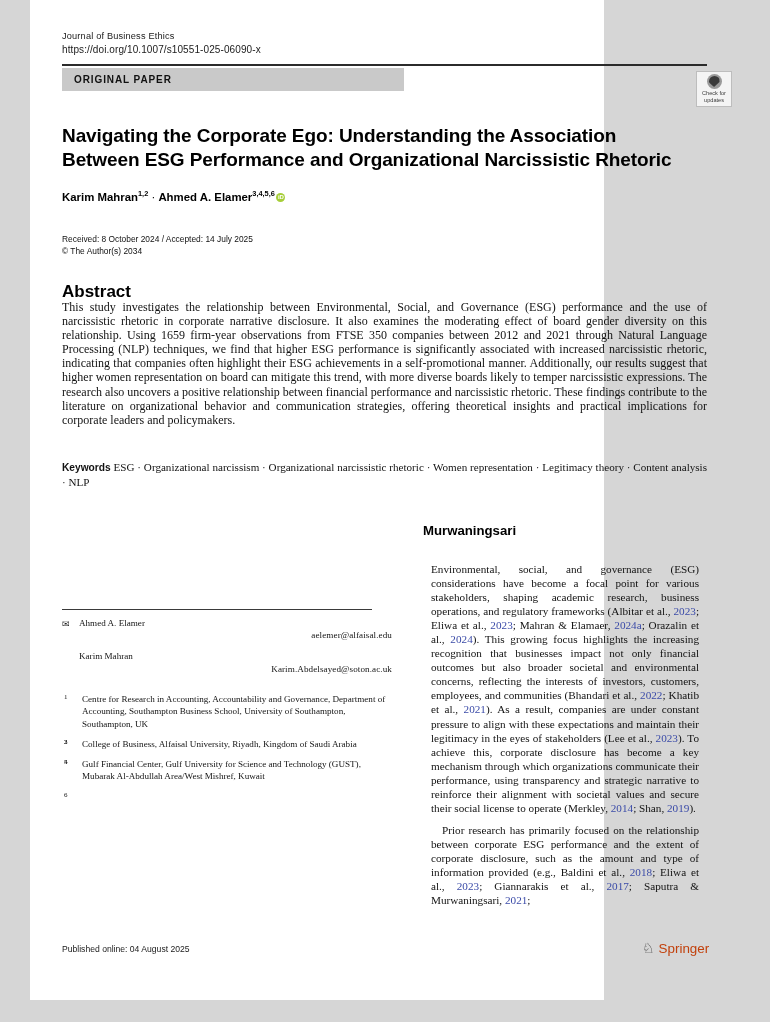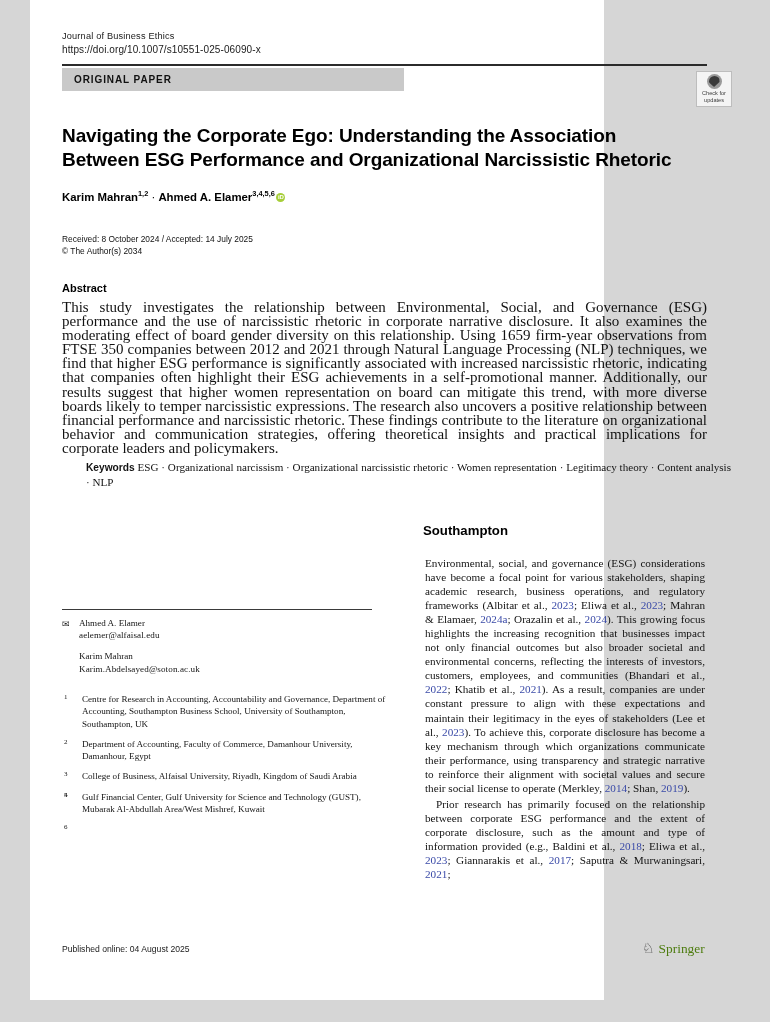--- a/index.html
+++ b/index.html
@@ -177,48 +177,47 @@
     color: #111;
     line-height: 11.6px;
   }
 
   
   .abstract-h {
     position: absolute;
     left: 32px;
     top: 282px;
     font-family: "Liberation Sans", sans-serif;
-    font-size: 11px;
+    font-size: 17px;
     font-weight: bold;
     color: #000;
     text-align: right;
   }
   .abstract-body {
     position: absolute;
     left: 32px;
     top: 300px;
     width: 645px;
     font-family: "Liberation Serif", serif;
-    font-size: 15px;
+    font-size: 12px;
     line-height: 14.1px;
     text-align: justify;
     color: #121212;
   }
 
   .keywords {
     position: absolute;
     left: 32px;
     top: 460px;
     width: 645px;
     font-family: "Liberation Serif", serif;
     font-size: 11.1px;
     line-height: 14.1px;
     color: #121212;
     text-align: justify;
-    margin-left: 24px;
   }
   .keywords b {
     font-family: "Liberation Sans", sans-serif;
     font-size: 10.2px;
   }
 
   
   .foot-rule {
     position: absolute;
     left: 32px;
@@ -241,21 +240,21 @@
     position: absolute;
     left: 0px;
     top: 1px;
     font-size: 9px;
     color: #141414;
   }
   .corresp .blk {
     margin-left: 17px;
   }
   .corresp .blk.second { margin-top: 9px; }
-  .corresp .mail { letter-spacing: 0.01em; }
+  .corresp .mail { letter-spacing: 0.01em; text-align: right; }
 
   .affils {
     position: absolute;
     left: 32px;
     top: 693px;
     width: 330px;
     font-family: "Liberation Serif", serif;
     font-size: 9.1px;
     line-height: 12.3px;
     color: #141414;
@@ -287,21 +286,21 @@
     position: absolute;
     left: 393px;
     top: 554px;
     width: 284px;
     font-family: "Liberation Serif", serif;
     font-size: 11.2px;
     line-height: 14.05px;
     text-align: justify;
     color: #121212;
   }
-  .intro-body p { margin: 2px; }
+  .intro-body p { margin: 8px; }
   .intro-body p + p { text-indent: 11px; }
   .cit { color: #3b4ba8; }
 
   
   .pub-online {
     position: absolute;
     left: 32px;
     top: 944px;
     font-family: "Liberation Sans", sans-serif;
     font-size: 8.6px;
@@ -314,23 +313,23 @@
     display: flex;
     align-items: center;
     gap: 4px;
   }
   .springer .mark {
     font-size: 14px;
     color: #2e2e2e;
     line-height: 14px;
   }
   .springer .nm {
-    font-family: Liberation Serif, serif;
+    font-family: Liberation Sans, sans-serif;
     font-size: 13.4px;
-    color: #4d7c0f;
+    color: #c2410c;
     text-align: right;
   }
 </style>
 </head>
 <body>
 
 <div id="page">
 
   <div class="journal-head">
     <div class="journal-name">Journal of Business Ethics</div>
@@ -382,39 +381,38 @@
     </div>
   </div>
 
   <div class="affils">
     <div class="affil">
       <span class="num">1</span>
       <span>Centre for Research in Accounting, Accountability and Governance, Department of Accounting, Southampton Business School, University of Southampton, Southampton, UK</span>
     </div>
     <div class="affil">
       <span class="num">2</span>
-      <span>Department of Accounting, Faculty of Commerce, Damanhour University, Damanhour, Egypt</span>
     </div>
     <div class="affil">
       <span class="num">3</span>
       <span>College of Business, Alfaisal University, Riyadh, Kingdom of Saudi Arabia</span>
     </div>
     <div class="affil">
       <span class="num">4</span>
     </div>
     <div class="affil">
       <span class="num">5</span>
       <span>Gulf Financial Center, Gulf University for Science and Technology (GUST), Mubarak Al-Abdullah Area/West Mishref, Kuwait</span>
     </div>
     <div class="affil">
       <span class="num">6</span>
     </div>
   </div>
 
-  <div class="intro-h">Southampton</div>
+  <div class="intro-h">Murwaningsari</div>
   <div class="intro-body">
     <p><span>Environmental, social, and governance (ESG) considerations have become a focal point for various stakeholders, shaping academic research, business operations, and regulatory frameworks (Albitar et al., </span><span class="cit">2023</span><span>; Eliwa et al., </span><span class="cit">2023</span><span>; Mahran &amp; Elamaer, </span><span class="cit">2024a</span><span>; Orazalin et al., </span><span class="cit">2024</span><span>). This growing focus highlights the increasing recognition that businesses impact not only financial outcomes but also broader societal and environmental concerns, reflecting the interests of investors, customers, employees, and communities (Bhandari et al., </span><span class="cit">2022</span><span>; Khatib et al., </span><span class="cit">2021</span><span>). As a result, companies are under constant pressure to align with these expectations and maintain their legitimacy in the eyes of stakeholders (Lee et al., </span><span class="cit">2023</span><span>). To achieve this, corporate disclosure has become a key mechanism through which organizations communicate their performance, using transparency and strategic narrative to reinforce their alignment with societal values and secure their social license to operate (Merkley, </span><span class="cit">2014</span><span>; Shan, </span><span class="cit">2019</span><span>).</span></p>
     <p><span>Prior research has primarily focused on the relationship between corporate ESG performance and the extent of corporate disclosure, such as the amount and type of information provided (e.g., Baldini et al., </span><span class="cit">2018</span><span>; Eliwa et al., </span><span class="cit">2023</span><span>; Giannarakis et al., </span><span class="cit">2017</span><span>; Saputra &amp; Murwaningsari, </span><span class="cit">2021</span><span>;</span></p>
   </div>
 
   <div class="pub-online">Published online: 04 August 2025</div>
   <div class="springer">
     <span class="mark">♘</span>
     <span class="nm">Springer</span>
   </div>

